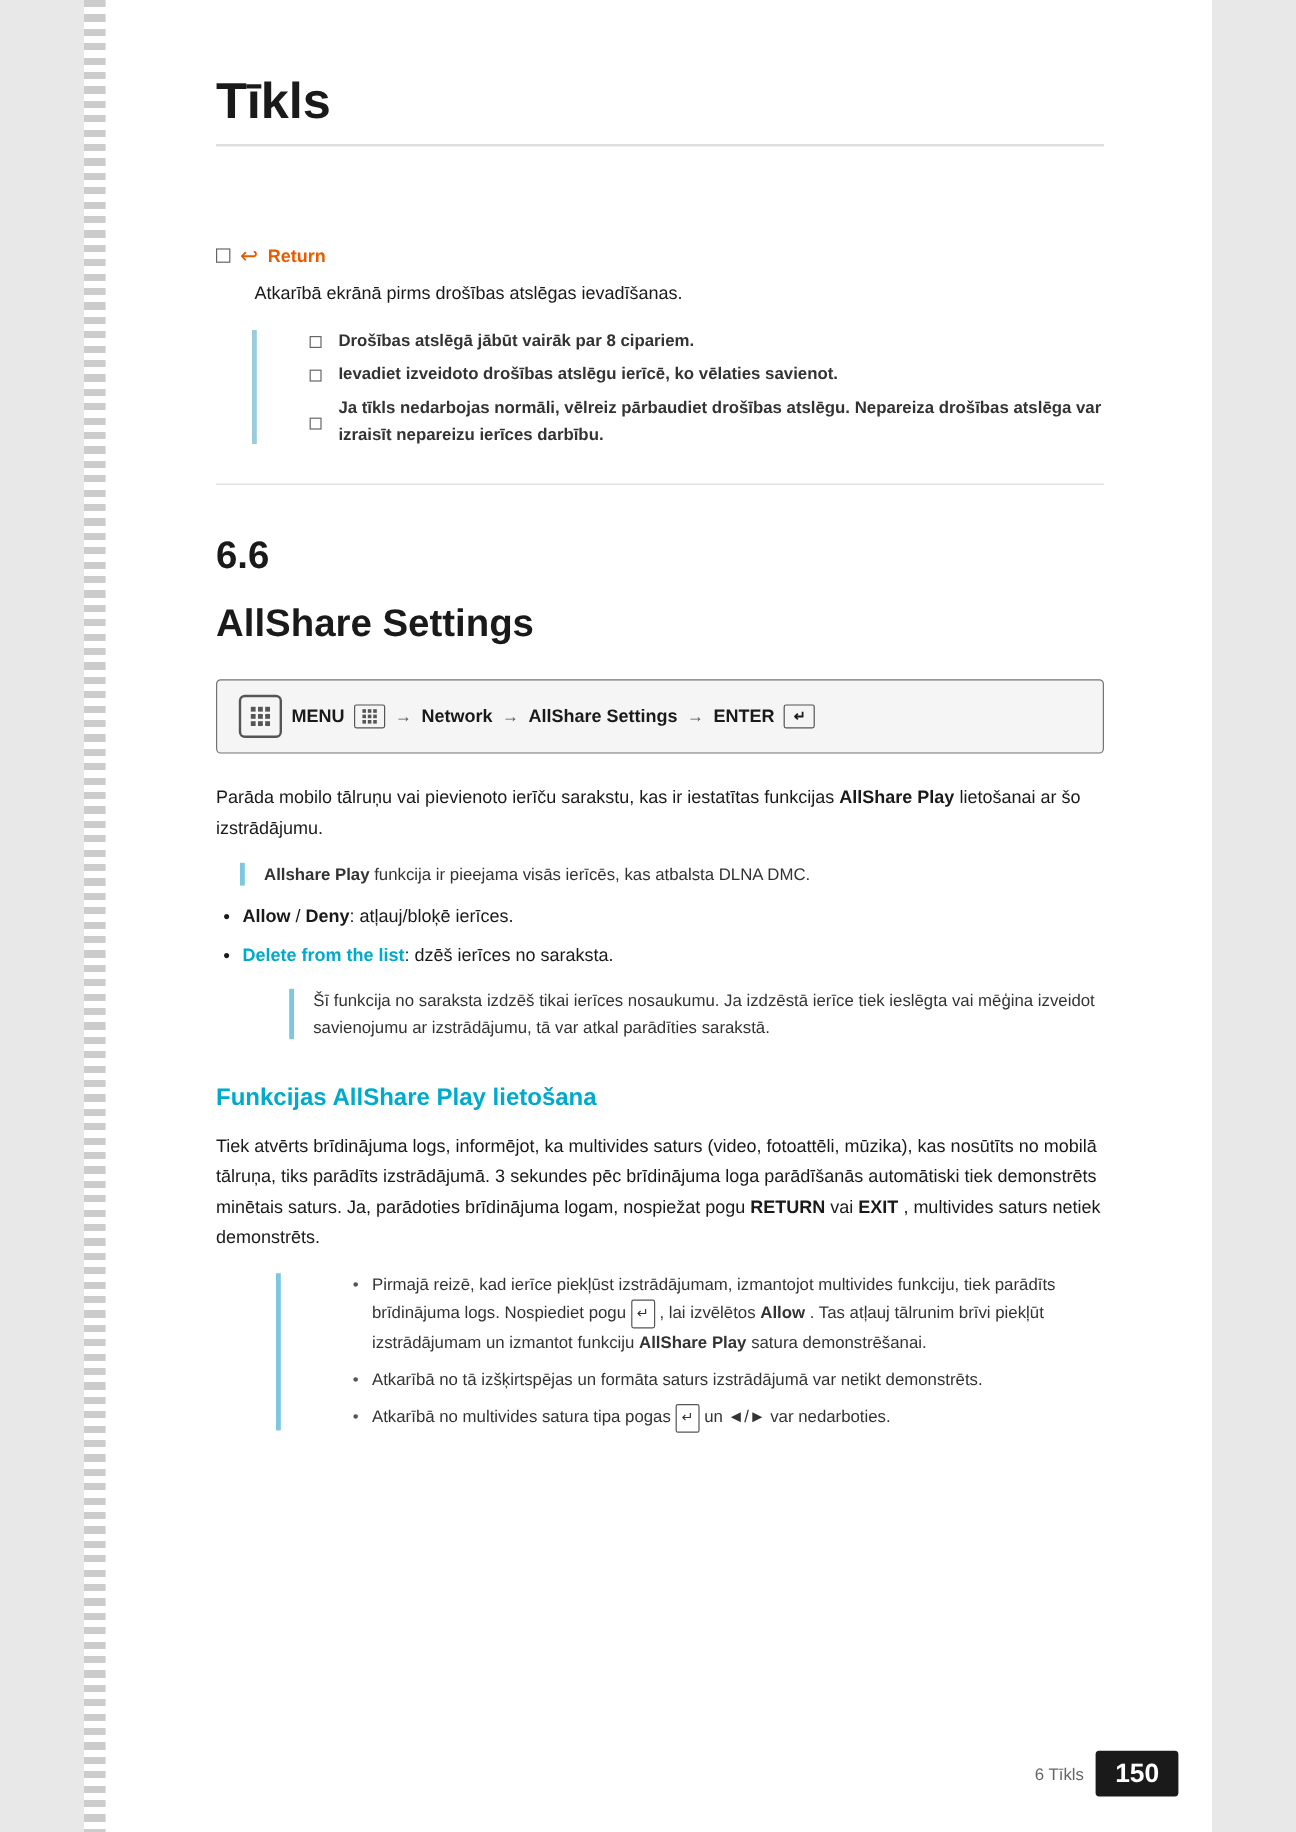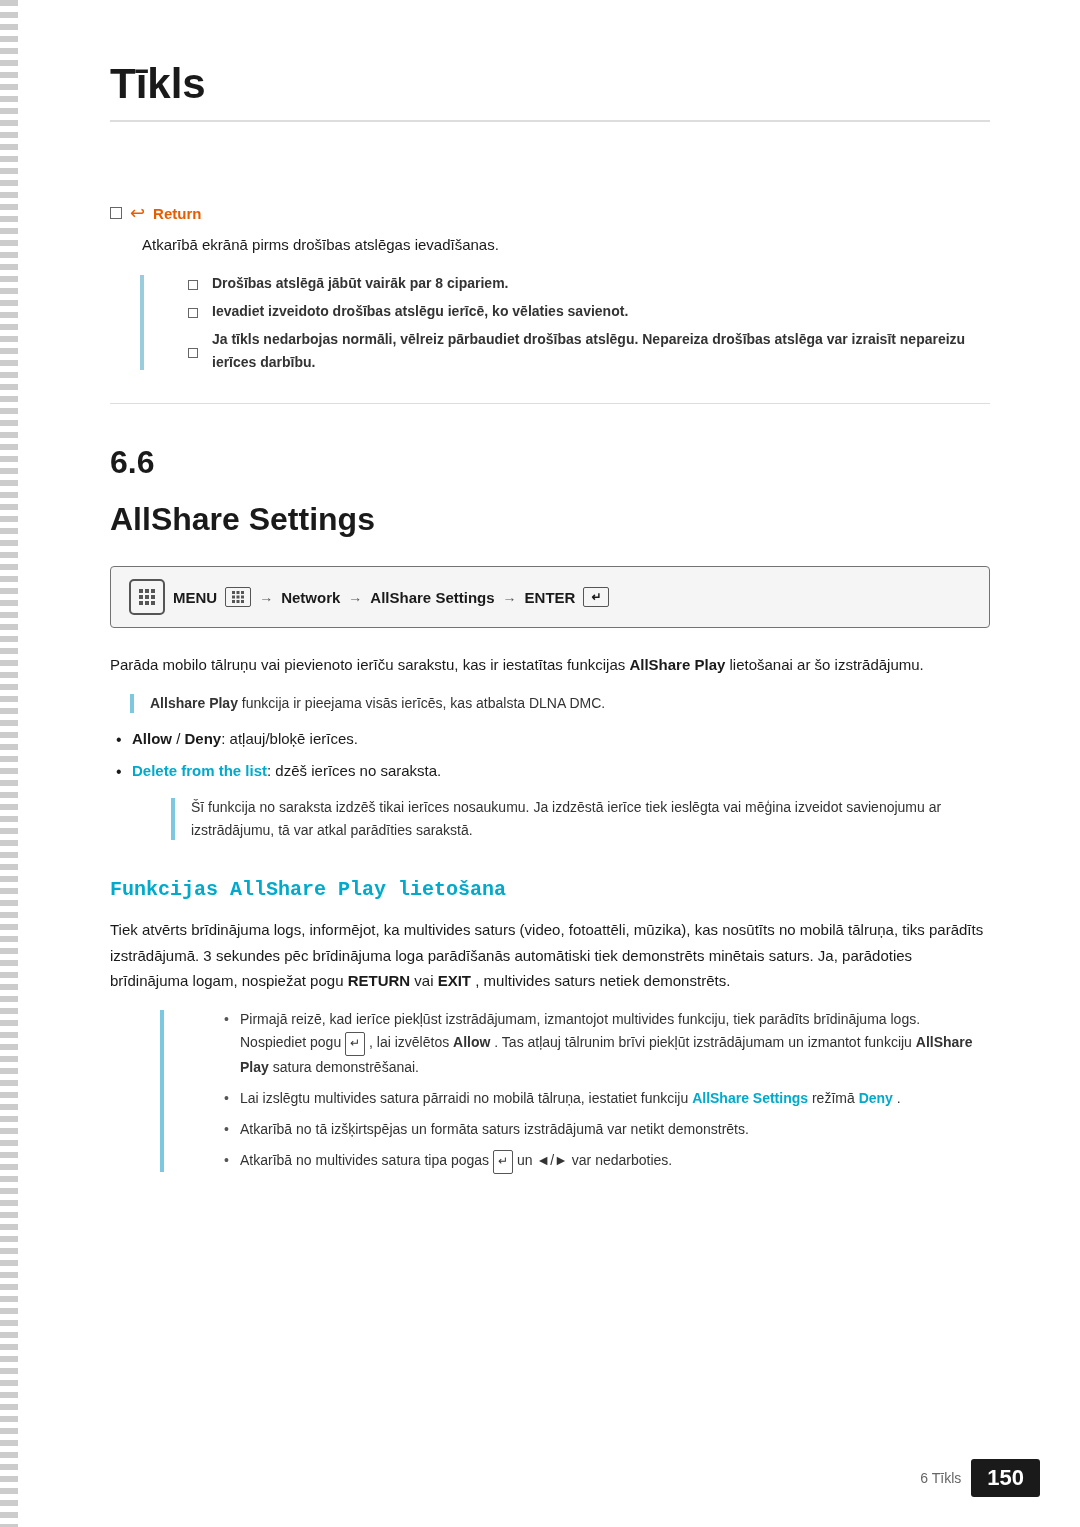--- a/index.html
+++ b/index.html
@@ -11,21 +11,21 @@
     body {
       background: #e8e8e8;
       display: flex;
       justify-content: center;
       align-items: flex-start;
       min-height: 100vh;
       font-family: 'Arial', sans-serif;
     }
 
     .page {
-      width: 1080px;
+      width: 940px;
       min-height: 1527px;
       background: #ffffff;
       position: relative;
       padding: 60px 90px 49px 110px;
     }
 
     
     .page::before {
       content: '';
       position: absolute;
@@ -74,21 +74,20 @@
       color: #1a1a1a;
     }
 
     
     .subsection-heading {
       font-size: 20px;
       font-weight: bold;
       color: #00aacc;
       margin-top: 36px;
       margin-bottom: 16px;
-      font-family: Liberation Mono, monospace;
     }
 
     
     .menu-path {
       display: flex;
       align-items: center;
       gap: 8px;
       background: #f5f5f5;
       border: 1px solid #737373;
       border-radius: 4px;
@@ -272,21 +271,21 @@
       height: 10px;
       border: 1.5px solid #666;
       flex-shrink: 0;
       margin-top: 4px;
     }
 
     
     .page-footer {
       position: absolute;
       bottom: 30px;
-      right: 40px;
+      right: 28px;
       display: flex;
       align-items: center;
       gap: 10px;
     }
 
     .footer-text {
       font-size: 14px;
       color: #666;
     }
 
@@ -429,27 +428,20 @@
       <li>
         <span>Pirmajā reizē, kad ierīce piekļūst izstrādājumam, izmantojot multivides funkciju, tiek parādīts brīdinājuma logs. Nospiediet pogu </span>
         <span style="display:inline-flex;align-items:center;justify-content:center;border:1.5px solid #555;border-radius:2px;font-size:12px;padding:1px 4px;">↵</span>
         <span>, lai izvēlētos </span>
         <span class="bold">Allow</span>
         <span>. Tas atļauj tālrunim brīvi piekļūt izstrādājumam un izmantot funkciju </span>
         <span class="bold">AllShare Play</span>
         <span> satura demonstrēšanai.</span>
       </li>
       <li>
-        <span>Lai izslēgtu multivides satura pārraidi no mobilā tālruņa, iestatiet funkciju </span>
-        <span class="cyan">AllShare Settings</span>
-        <span> režīmā </span>
-        <span class="cyan">Deny</span>
-        <span>.</span>
-      </li>
-      <li>
         <span>Atkarībā no tā izšķirtspējas un formāta saturs izstrādājumā var netikt demonstrēts.</span>
       </li>
       <li>
         <span>Atkarībā no multivides satura tipa pogas </span>
         <span style="display:inline-flex;align-items:center;justify-content:center;border:1.5px solid #555;border-radius:2px;font-size:12px;padding:1px 4px;">↵</span>
         <span> un ◄/► var nedarboties.</span>
       </li>
     </ul>
   </div>
 

